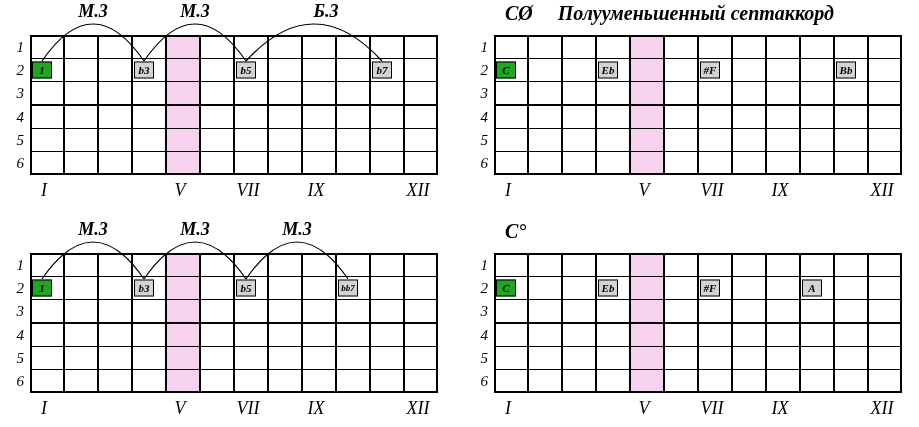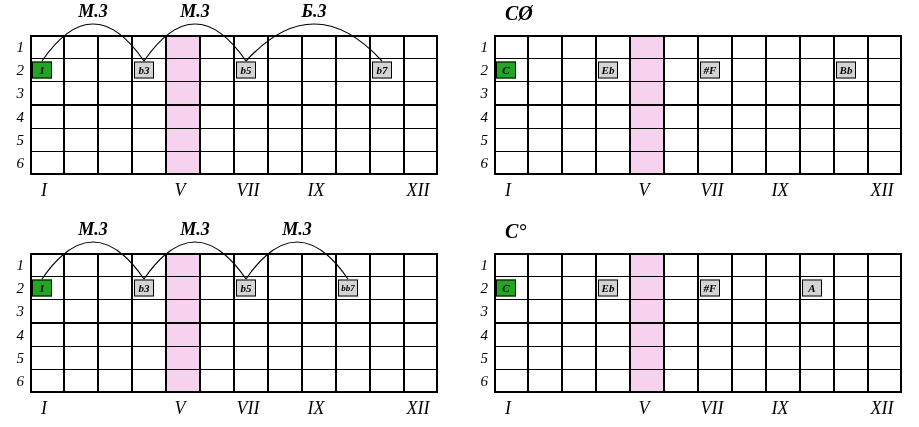--- a/index.html
+++ b/index.html
@@ -98,26 +98,27 @@
       <div class="string-num" style="left: 2px; top: 107.667px;">4</div>
       <div class="string-num" style="left: 2px; top: 131px;">5</div>
       <div class="string-num" style="left: 2px; top: 154.333px;">6</div>
       <div class="fret-roman" style="left: 44px; top: 180px;">I</div>
       <div class="fret-roman" style="left: 180px; top: 180px;">V</div>
       <div class="fret-roman" style="left: 248px; top: 180px;">VII</div>
       <div class="fret-roman" style="left: 316px; top: 180px;">IX</div>
       <div class="fret-roman" style="left: 418px; top: 180px;">XII</div>
       <div class="arc-label" style="left: 93px;">М.3</div>
       <div class="arc-label" style="left: 195px;">М.3</div>
-      <div class="arc-label" style="left: 314px; font-family: Liberation Serif, serif;">Б.3</div>
+      <div class="arc-label" style="left: 326px; font-family: Liberation Serif, serif;">Б.3</div>
     </section>
 
   <section class="diagram" style="left:460px; top:0">
     <div class="title">
       <span>CØ</span>
+      <span>Полууменьшенный септаккорд</span>
     </div>
     <div class="board" style="left: 34px; top: 35px; width: 408px; height: 140px;">
         <div class="highlight" style="left: 136px; width: 34px; height: 140px; background: rgb(247, 210, 238);"></div>
         <div class="vline" style="left: 0px; background: rgb(0, 0, 0);"></div>
         <div class="vline" style="left: 33px; background: rgb(0, 0, 0);"></div>
         <div class="vline" style="left: 67px; background: rgb(0, 0, 0);"></div>
         <div class="vline" style="left: 101px; background: rgb(0, 0, 0);"></div>
         <div class="vline" style="left: 135px; background: rgb(0, 0, 0);"></div>
         <div class="vline" style="left: 169px; background: rgb(0, 0, 0);"></div>
         <div class="vline" style="left: 203px; background: rgb(0, 0, 0);"></div>

